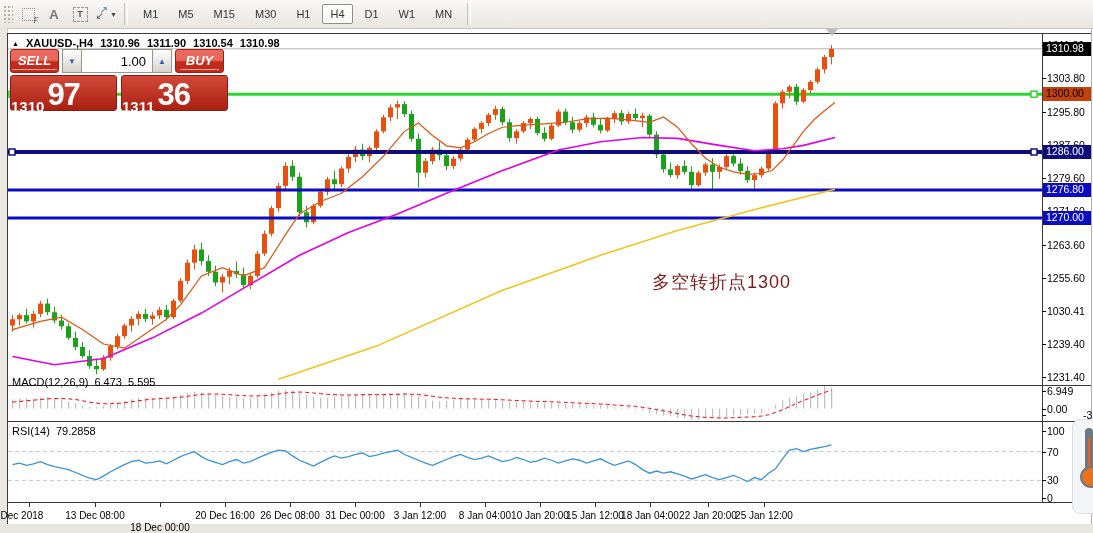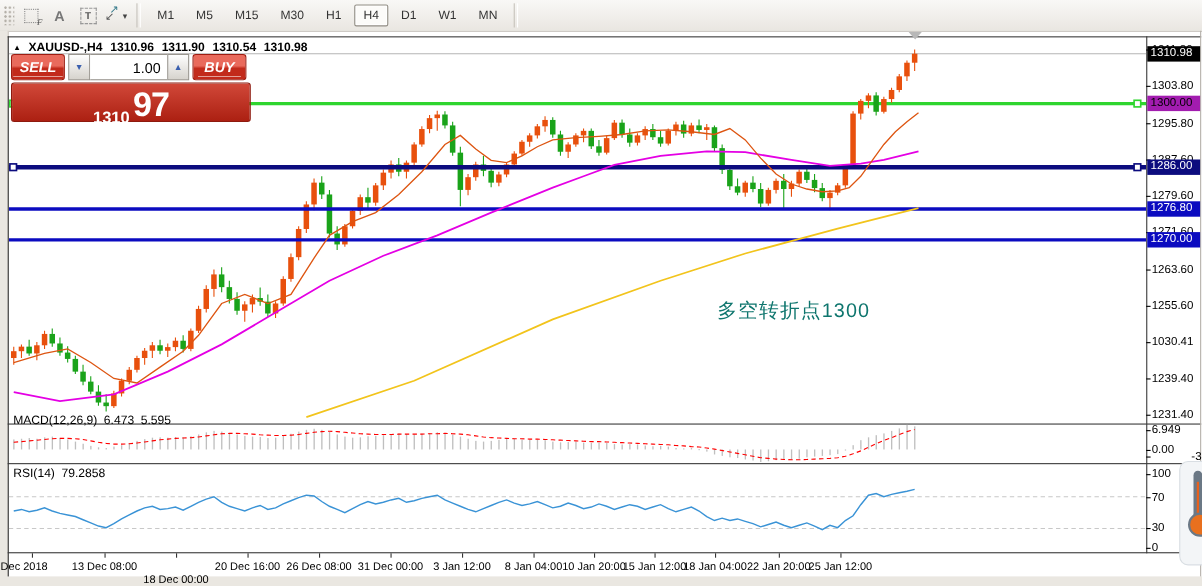--- a/index.html
+++ b/index.html
@@ -57,21 +57,21 @@
          border-radius:3px;color:#fff;font:bold 13px "Liberation Sans",sans-serif;
          display:flex;flex-direction:column;align-items:center;justify-content:center;cursor:pointer;box-sizing:border-box;}
   .tpbtn u{text-decoration:none;border-bottom:1px solid rgba(255,255,255,.55);padding:0 6px 1px;font-style:italic;}
   #spin-group{display:flex;margin:0 3px;height:24px;box-sizing:border-box;}
   .spinbtn{width:20px;background:linear-gradient(#fefefe,#d6d3cd);border:1px solid #9a968f;
            color:#3a5fae;font-size:8px;display:flex;align-items:center;justify-content:center;cursor:pointer;box-sizing:border-box;}
   #volume-input{width:70px;border:1px solid #9a968f;border-left:none;border-right:none;
                 text-align:right;padding:0 6px 0 0;font:13px "Liberation Sans",sans-serif;box-sizing:border-box;}
   #tp-row2{display:flex;margin-top:2px;height:36px;gap:4px;}
   .quote-box{flex:1;background:linear-gradient(#d14839,#ac2012);border:1px solid #8e1a0e;border-radius:3px;
-             color:#fff;display:flex;align-items:baseline;justify-content:center;cursor:pointer;
+             color:#fff;display:flex;align-items:baseline;justify-content:flex-start;cursor:pointer;
              padding-top:1px;}
   .quote-main{font:bold 15px "Liberation Sans",sans-serif;position:relative;top:7px;}
   .quote-pips{font:bold 31px "Liberation Sans",sans-serif;margin-left:3px;letter-spacing:-1px;}
   
   #annotation{position:absolute;font:18px "Liberation Sans",sans-serif;letter-spacing:1px;white-space:nowrap;}
   
   #shift-marker{position:absolute;width:0;height:0;border-left:6px solid transparent;
                 border-right:6px solid transparent;border-top:7px solid #b8b8b8;}
   #thermo-box{position:absolute;left:1072px;top:419px;width:30px;height:93px;background:#f3f5f7;
               border:1px solid #d9dee3;border-radius:8px 0 0 8px;}
@@ -531,34 +531,38 @@
       </div>
       <div class="tpbtn">
           <u>BUY</u>
         </div>
     </div>
     <div id="tp-row2">
       <div class="quote-box">
         <span class="quote-main">1310</span>
         <span class="quote-pips">97</span>
       </div>
+      <div class="quote-box">
+        <span class="quote-main">1311</span>
+        <span class="quote-pips">36</span>
+      </div>
     </div>
   </div>
 
   <div class="ind-label" style="top:376px;">
     <span>MACD(12,26,9)</span>
     <span>6.473</span>
     <span>5.595</span>
   </div>
   <div class="ind-label" style="top:425px;">
     <span>RSI(14)</span>
     <span>79.2858</span>
   </div>
 
-  <div id="annotation" style="left: 652px; top: 270px; color: #0f766e; text-align: center;">多空转折点1300</div>
+  <div id="annotation" style="left: 652px; top: 270px; color: #7f1d1d; text-align: center;">多空转折点1300</div>
 
   <div id="shift-marker" style="left:826px;top:29px;"></div>
 
   <div id="axis">
       <div class="axis-label" style="top: 11.446px;">1311.80</div>
       <div class="axis-tick" style="top: 17.446px;"></div>
       <div class="axis-label" style="top: 44.486px;">1303.80</div>
       <div class="axis-tick" style="top: 50.486px;"></div>
       <div class="axis-label" style="top: 77.526px;">1295.80</div>
       <div class="axis-tick" style="top: 83.526px;"></div>
@@ -571,21 +575,21 @@
       <div class="axis-label" style="top: 210.512px;">1263.60</div>
       <div class="axis-tick" style="top: 216.512px;"></div>
       <div class="axis-label" style="top: 243.552px;">1255.60</div>
       <div class="axis-tick" style="top: 249.552px;"></div>
       <div class="axis-label" style="top: 277.418px;">1030.41</div>
       <div class="axis-tick" style="top: 283.418px;"></div>
       <div class="axis-label" style="top: 310.458px;">1239.40</div>
       <div class="axis-tick" style="top: 316.458px;"></div>
       <div class="axis-label" style="top: 343.498px;">1231.40</div>
       <div class="axis-tick" style="top: 349.498px;"></div>
-      <div class="price-box" style="top: 59.18px; background: #a21caf; color: rgb(0, 0, 0);">1300.00</div>
+      <div class="price-box" style="top: 59.18px; background: #c2410c; color: rgb(0, 0, 0);">1300.00</div>
       <div class="price-box" style="top: 117px; background: rgb(12, 12, 126); color: rgb(255, 255, 255);">1286.00</div>
       <div class="price-box" style="top: 154.996px; background: rgb(11, 11, 192); color: rgb(255, 255, 255);">1276.80</div>
       <div class="price-box" style="top: 183.08px; background: rgb(11, 11, 192); color: rgb(255, 255, 255);">1270.00</div>
       <div class="price-box" style="top: 13.8326px; background: rgb(0, 0, 0); color: rgb(255, 255, 255);">1310.98</div>
       <div class="axis-label" style="top: 357px;">6.949</div>
       <div class="axis-tick" style="top: 363px;"></div>
       <div class="axis-label" style="top: 374.6px;">0.00</div>
       <div class="axis-tick" style="top: 380.6px;"></div>
       <div class="axis-label" style="top: 381px; margin-left: 36px;">-3.522</div>
       <div class="axis-tick" style="top: 387px;"></div>

